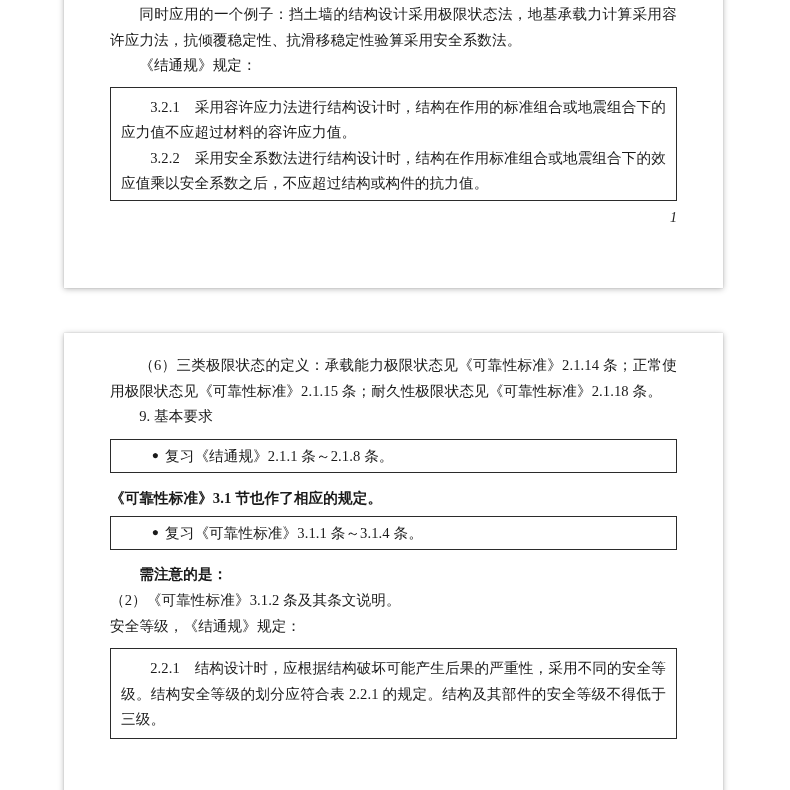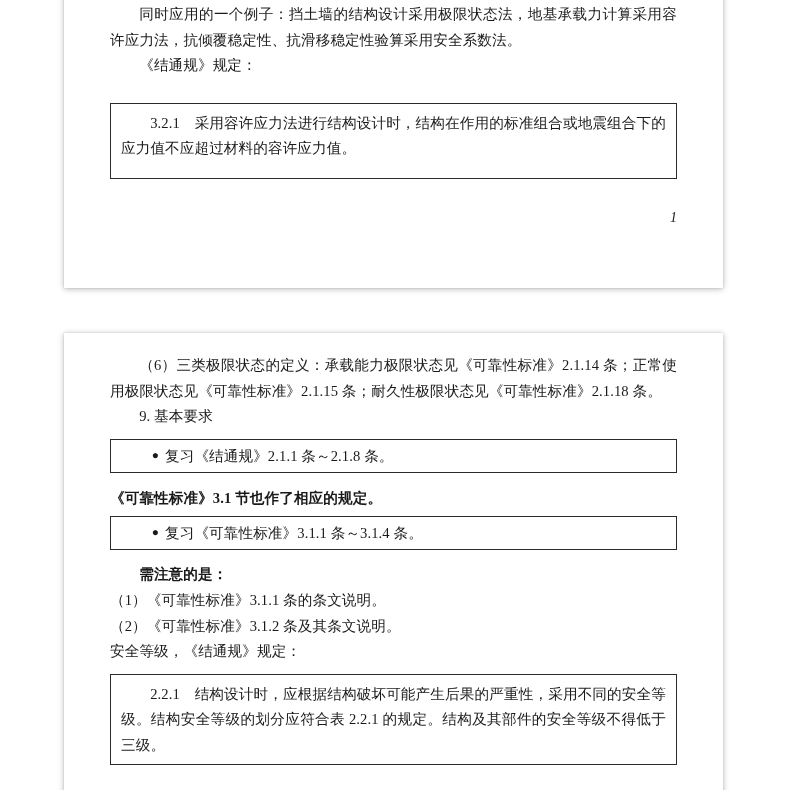--- a/index.html
+++ b/index.html
@@ -50,22 +50,22 @@
     margin: 0;
     letter-spacing: 0.1px;
   }
   .para.indent { text-indent: 2em; }
   .para.bold { font-weight: bold; }
 
   
   .framed {
     border: 1.2px solid #2b2b2b;
     box-sizing: border-box;
-    padding: 7px 10px 16px 10px;
-    margin: 24px 0 0 0;
+    padding: 7px 10px 4px 10px;
+    margin: 8px 0 0 0;
     background: #fff;
   }
   .framed .para { line-height: 25.4px; }
 
   .bulletbox {
     border: 1.2px solid #2b2b2b;
     box-sizing: border-box;
     padding: 3px 6px 4px 10px;
     background: #fff;
   }
@@ -96,20 +96,21 @@
 
   <div class="page page-1">
     <div class="page-body">
 
       <p class="para indent" style="padding-top:14px;">同时应用的一个例子：挡土墙的结构设计采用极限状态法，地基承载力计算采用容许应力法，抗倾覆稳定性、抗滑移稳定性验算采用安全系数法。</p>
 
       <p class="para indent">《结通规》规定：</p>
 
       <div class="framed">
         <p class="para indent">3.2.1　采用容许应力法进行结构设计时，结构在作用的标准组合或地震组合下的应力值不应超过材料的容许应力值。</p>
+        <p class="para indent">3.2.2　采用安全系数法进行结构设计时，结构在作用标准组合或地震组合下的效应值乘以安全系数之后，不应超过结构或构件的抗力值。</p>
       </div>
 
       <div class="page-number" style="top:222px;">1</div>
     </div>
   </div>
 
   <div class="page page-2">
     <div class="page-body">
 
       <p class="para indent" style="padding-top:20px;">（6）三类极限状态的定义：承载能力极限状态见《可靠性标准》2.1.14 条；正常使用极限状态见《可靠性标准》2.1.15 条；耐久性极限状态见《可靠性标准》2.1.18 条。</p>
@@ -121,21 +122,20 @@
       </div>
 
       <p class="para" style="margin-top:13px;font-weight:bold;">《可靠性标准》3.1 节也作了相应的规定。</p>
 
       <div class="bulletbox" style="margin-top:5px;">
         <p class="para"><span class="bullet-dot">●</span><span>复习《可靠性标准》3.1.1 条～3.1.4 条。</span></p>
       </div>
 
       <p class="para bold indent" style="margin-top:12px;">需注意的是：</p>
 
-      <p class="para">（1）《可靠性标准》3.1.1 条的条文说明。</p>
 
       <p class="para">（2）《可靠性标准》3.1.2 条及其条文说明。</p>
 
 
       <p class="para">安全等级，《结通规》规定：</p>
 
       <div class="framed" style="margin-top:9px; padding-bottom:6px;">
         <p class="para indent">2.2.1　结构设计时，应根据结构破坏可能产生后果的严重性，采用不同的安全等级。结构安全等级的划分应符合表 2.2.1 的规定。结构及其部件的安全等级不得低于三级。</p>
 
       </div>

